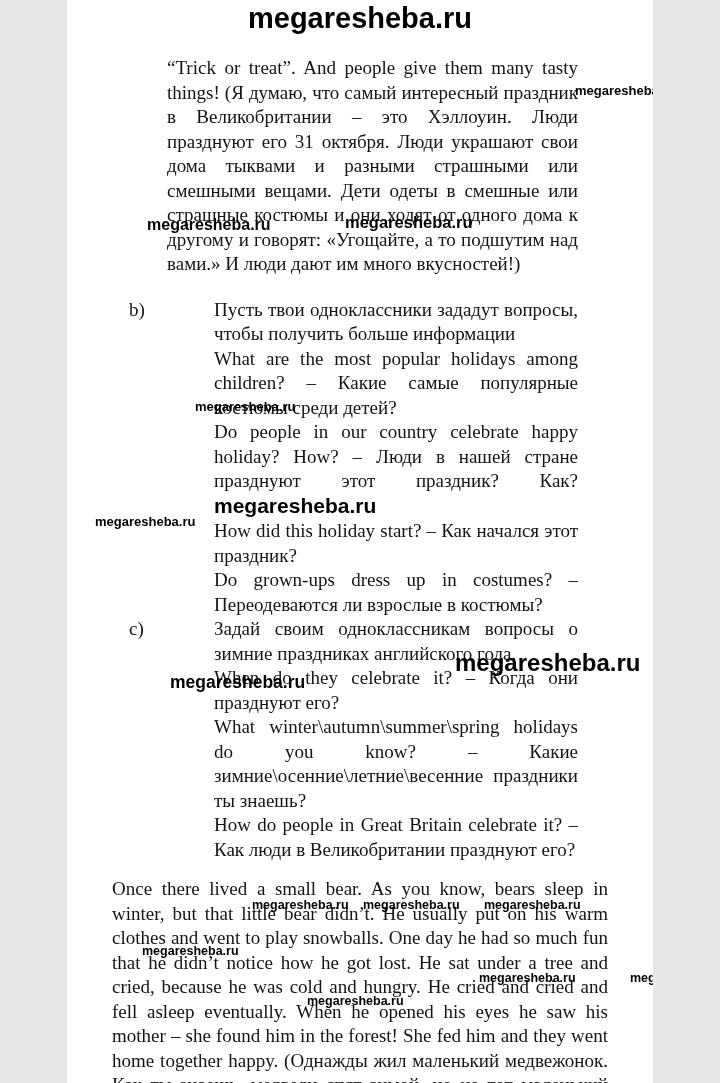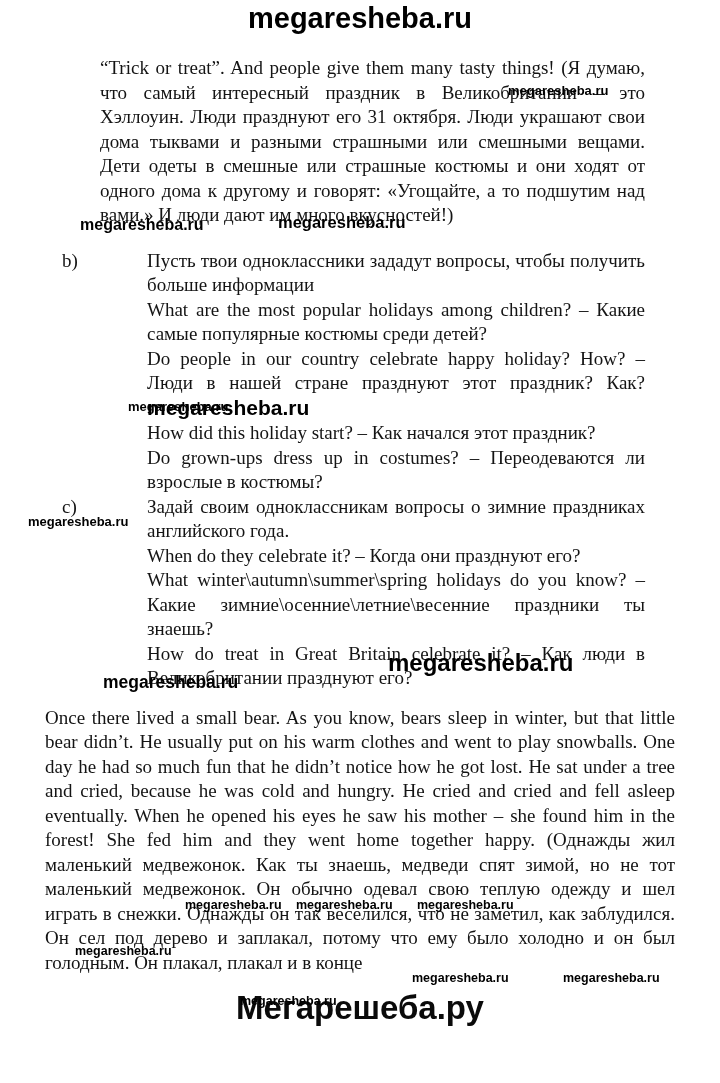--- a/index.html
+++ b/index.html
@@ -1,18 +1,18 @@
 <!DOCTYPE html>
 <html><head>
 <meta charset="utf-8">
 <style>
   html,body{margin:0;padding:0;background:#e8e8e8;}
   .page{
     position:relative;
-    width:720px;height:1083px;
+    width:586px;height:1083px;
     margin:0 auto;
     background:#ffffff;
     color:#141414;
     font-family:"Liberation Serif", serif;
     overflow:hidden;
   }
   .site-title{
     margin:0;padding-top:2px;
     text-align:center;
     font-family:"Liberation Sans", sans-serif;
@@ -100,21 +100,21 @@
       <p class="para"><span>Do grown-ups dress up in costumes? – Переодеваются ли взрослые в костюмы?</span></p>
     </div>
   </div>
 
   <div class="list-row">
     <div class="list-label">c)</div>
     <div class="list-body">
       <p class="para">Задай своим одноклассникам вопросы о зимние праздниках английского года.</p>
       <p class="para"><span>When do they celebrate it? – Когда они празднуют его?</span></p>
       <p class="para"><span>What winter\autumn\summer\spring holidays do you know? – Какие зимние\осенние\летние\весенние праздники ты знаешь?</span></p>
-      <p class="para"><span>How do treat in Great Britain celebrate it? – Как люди в Великобритании празднуют его?</span></p>
+      <p class="para"><span>How do people in Great Britain celebrate it? – Как люди в Великобритании празднуют его?</span></p>
     </div>
   </div>
 
 
   <div class="story-block">
     <p class="para">Once there lived a small bear. As you know, bears sleep in winter, but that little bear didn’t. He usually put on his warm clothes and went to play snowballs. One day he had so much fun that he didn’t notice how he got lost. He sat under a tree and cried, because he was cold and hungry. He cried and cried and fell asleep eventually. When he opened his eyes he saw his mother – she found him in the forest! She fed him and they went home together happy. (Однажды жил маленький медвежонок. Как ты знаешь, медведи спят зимой, но не тот маленький медвежонок. Он обычно одевал свою теплую одежду и шел играть в снежки. Однажды он так веселился, что не заметил, как заблудился. Он сел под дерево и заплакал, потому что ему было холодно и он был голодным. Он плакал, плакал и в конце</p>
   </div>
 
   <h2 class="footer-brand">Мегарешеба.ру</h2>
 

